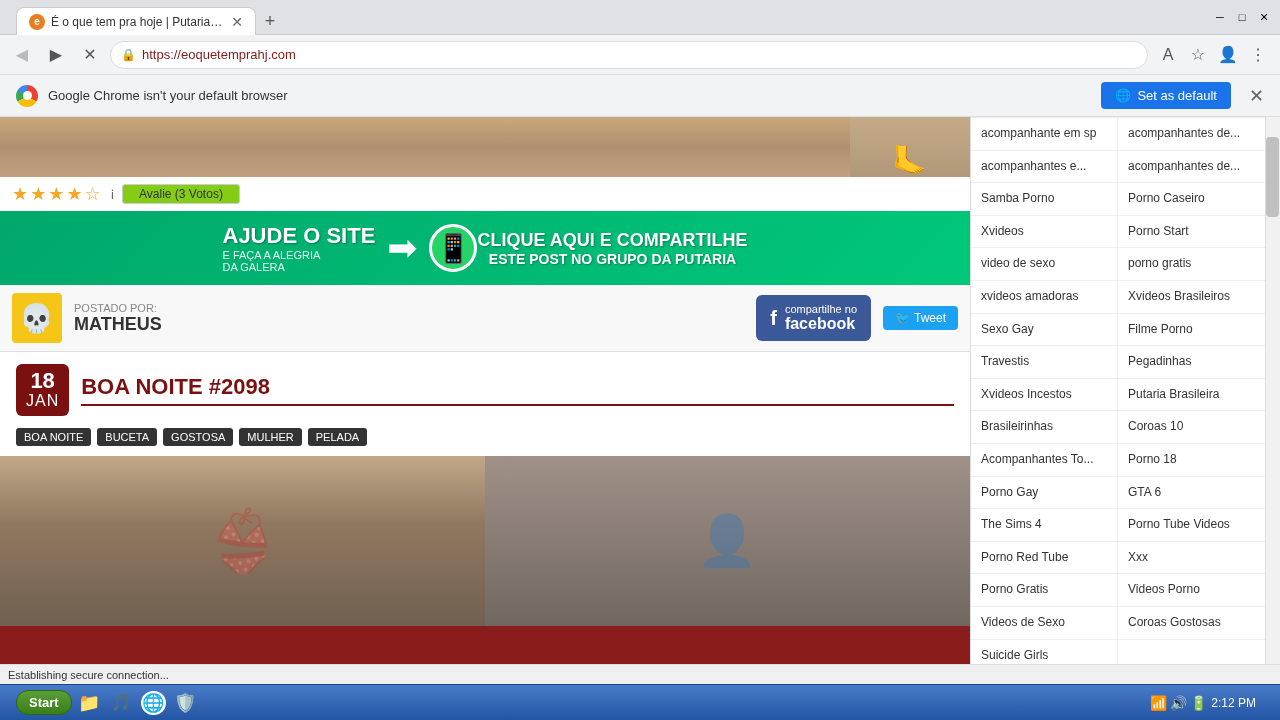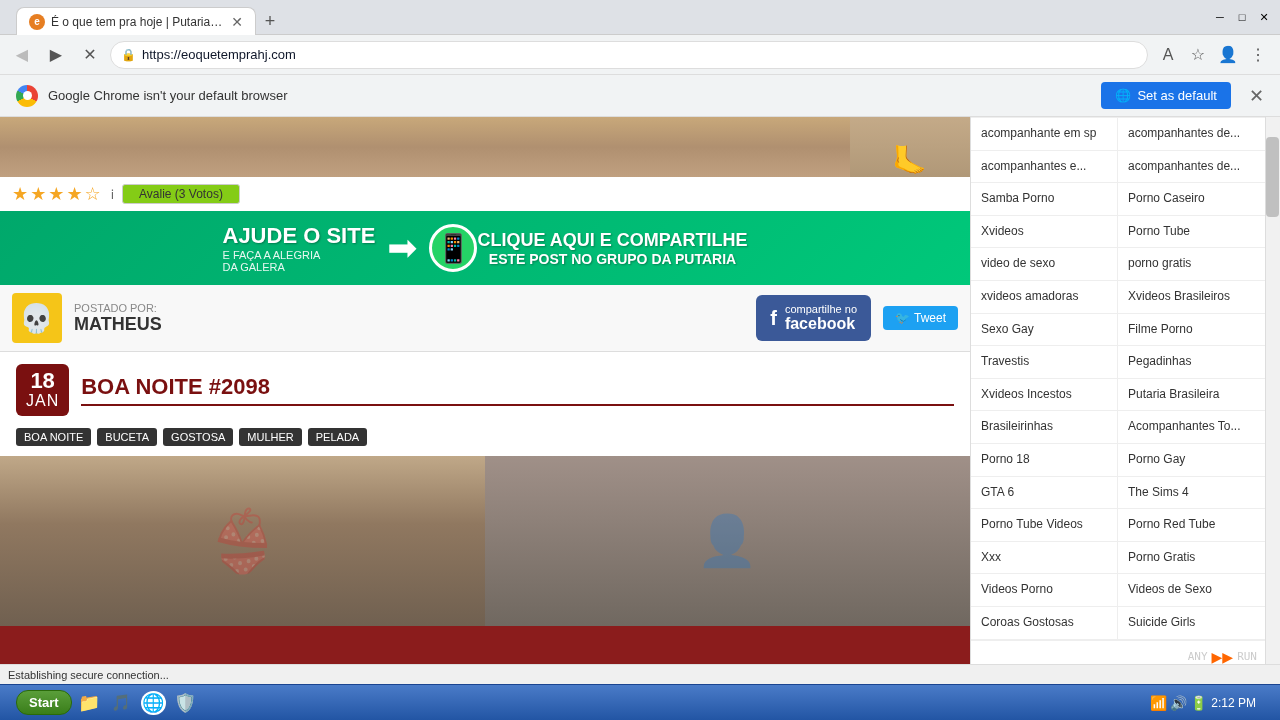--- a/index.html
+++ b/index.html
@@ -65,21 +65,21 @@
       flex: 1;
       background: #fff;
       border: 1px solid #ddd;
       border-radius: 16px;
       height: 28px;
       display: flex;
       align-items: center;
       padding: 0 10px;
       gap: 6px;
     }
-    .url-text { font-size: 13px; color: #0f172a; flex: 1; }
+    .url-text { font-size: 13px; color: #7f1d1d; flex: 1; }
     .addr-icon { font-size: 12px; color: #555; }
     .toolbar-icons { display: flex; gap: 2px; }
     .toolbar-icon { width: 28px; height: 28px; display: flex; align-items: center; justify-content: center; cursor: pointer; border-radius: 50%; color: #555; font-size: 16px; }
 
     
     .notif-bar {
       background: #f1f3f4;
       height: 42px;
       display: flex;
       align-items: center;
@@ -504,32 +504,33 @@
 
   <div class="sidebar">
     <div class="sidebar-grid" id="sidebar-grid">
         <div class="sidebar-item">acompanhante em sp</div>
         <div class="sidebar-item">acompanhantes de...</div>
         <div class="sidebar-item">acompanhantes e...</div>
         <div class="sidebar-item">acompanhantes de...</div>
         <div class="sidebar-item">Samba Porno</div>
         <div class="sidebar-item">Porno Caseiro</div>
         <div class="sidebar-item">Xvideos</div>
-        <div class="sidebar-item">Porno Tube</div>
+        <div class="sidebar-item">Porno Start</div>
         <div class="sidebar-item">video de sexo</div>
         <div class="sidebar-item">porno gratis</div>
         <div class="sidebar-item">xvideos amadoras</div>
         <div class="sidebar-item">Xvideos Brasileiros</div>
         <div class="sidebar-item">Sexo Gay</div>
         <div class="sidebar-item">Filme Porno</div>
         <div class="sidebar-item">Travestis</div>
         <div class="sidebar-item">Pegadinhas</div>
         <div class="sidebar-item">Xvideos Incestos</div>
         <div class="sidebar-item">Putaria Brasileira</div>
         <div class="sidebar-item">Brasileirinhas</div>
+        <div class="sidebar-item">Coroas 10</div>
         <div class="sidebar-item">Acompanhantes To...</div>
         <div class="sidebar-item">Porno 18</div>
         <div class="sidebar-item">Porno Gay</div>
         <div class="sidebar-item">GTA 6</div>
         <div class="sidebar-item">The Sims 4</div>
         <div class="sidebar-item">Porno Tube Videos</div>
         <div class="sidebar-item">Porno Red Tube</div>
         <div class="sidebar-item">Xxx</div>
         <div class="sidebar-item">Porno Gratis</div>
         <div class="sidebar-item">Videos Porno</div>

